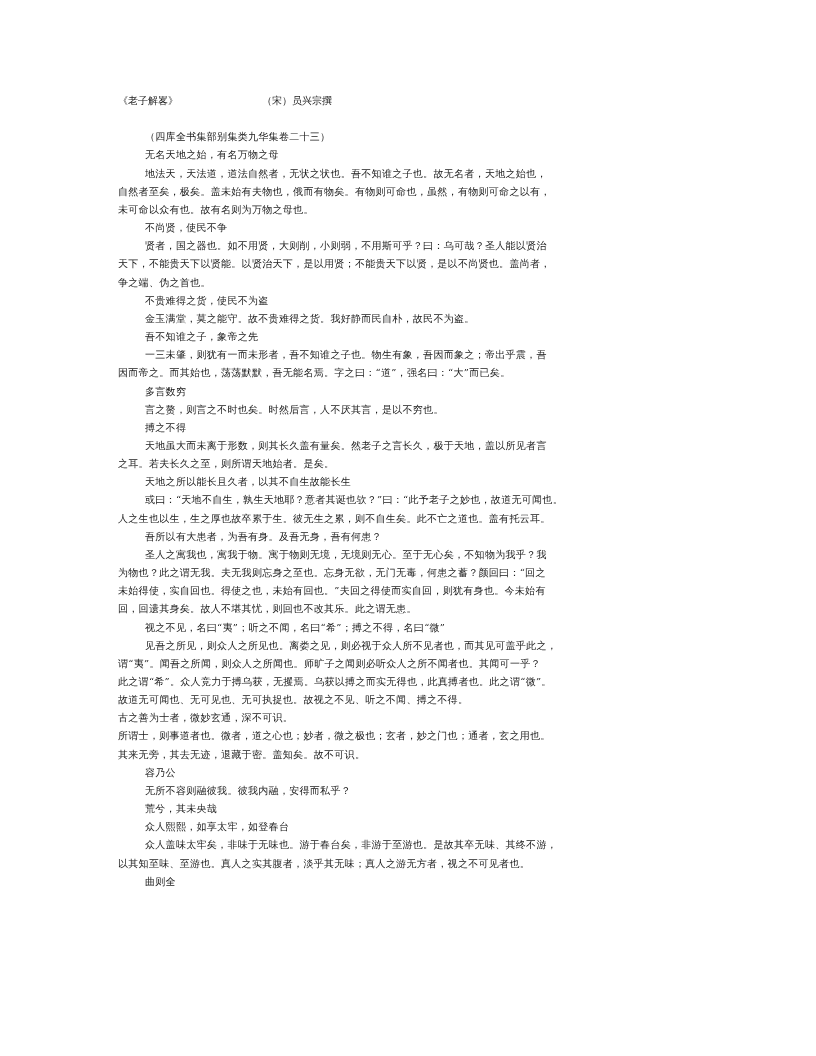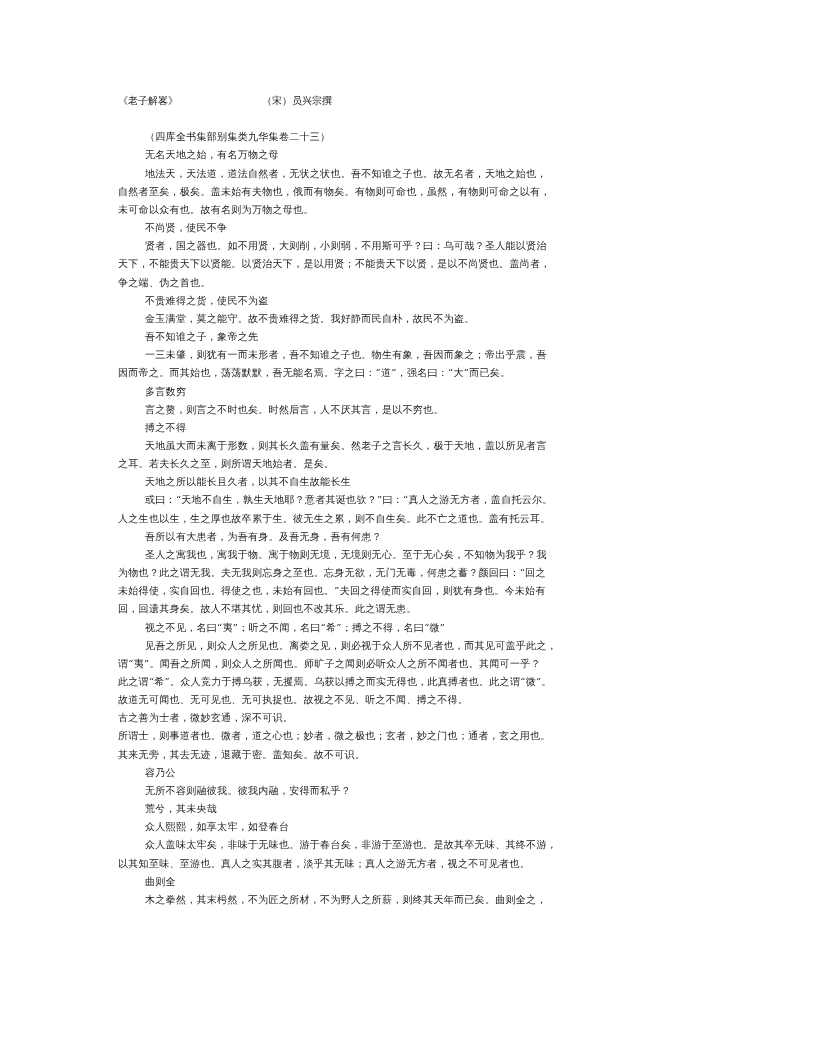--- a/index.html
+++ b/index.html
@@ -38,21 +38,21 @@
       <div class="line indent">金玉满堂，莫之能守。故不贵难得之货。我好静而民自朴，故民不为盗。</div>
       <div class="line indent">吾不知谁之子，象帝之先</div>
       <div class="line indent">一三未肇，则犹有一而未形者，吾不知谁之子也。物生有象，吾因而象之；帝出乎震，吾</div>
       <div class="line">因而帝之。而其始也，荡荡默默，吾无能名焉。字之曰：“道”，强名曰：“大”而已矣。</div>
       <div class="line indent">多言数穷</div>
       <div class="line indent">言之赘，则言之不时也矣。时然后言，人不厌其言，是以不穷也。</div>
       <div class="line indent">搏之不得</div>
       <div class="line indent">天地虽大而未离于形数，则其长久盖有量矣。然老子之言长久，极于天地，盖以所见者言</div>
       <div class="line">之耳。若夫长久之至，则所谓天地始者。是矣。</div>
       <div class="line indent">天地之所以能长且久者，以其不自生故能长生</div>
-      <div class="line indent">或曰：“天地不自生，孰生天地耶？意者其诞也欤？”曰：“真人之游无方者，盖自托云尔。</div>
+      <div class="line indent">或曰：“天地不自生，孰生天地耶？意者其诞也欤？”曰：“此予老子之妙也，故道无可闻也。</div>
       <div class="line">人之生也以生，生之厚也故卒累于生。彼无生之累，则不自生矣。此不亡之道也。盖有托云耳。</div>
       <div class="line indent">吾所以有大患者，为吾有身。及吾无身，吾有何患？</div>
       <div class="line indent">圣人之寓我也，寓我于物。寓于物则无境，无境则无心。至于无心矣，不知物为我乎？我</div>
       <div class="line">为物也？此之谓无我。夫无我则忘身之至也。忘身无欲，无门无毒，何患之蓄？颜回曰：“回之</div>
       <div class="line">未始得使，实自回也。得使之也，未始有回也。”夫回之得使而实自回，则犹有身也。今未始有</div>
       <div class="line">回，回遗其身矣。故人不堪其忧，则回也不改其乐。此之谓无患。</div>
       <div class="line indent">视之不见，名曰“夷”；听之不闻，名曰“希”；搏之不得，名曰“微”</div>
       <div class="line indent">见吾之所见，则众人之所见也。离娄之见，则必视于众人所不见者也，而其见可盖乎此之，</div>
       <div class="line">谓“夷”。闻吾之所闻，则众人之所闻也。师旷子之闻则必听众人之所不闻者也。其闻可一乎？</div>
       <div class="line">此之谓“希”。众人竞力于搏乌获，无攫焉。乌获以搏之而实无得也，此真搏者也。此之谓“微”。</div>
@@ -60,15 +60,14 @@
       <div class="line">古之善为士者，微妙玄通，深不可识。</div>
       <div class="line">所谓士，则事道者也。微者，道之心也；妙者，微之极也；玄者，妙之门也；通者，玄之用也。</div>
       <div class="line">其来无旁，其去无迹，退藏于密。盖知矣。故不可识。</div>
       <div class="line indent">容乃公</div>
       <div class="line indent">无所不容则融彼我。彼我内融，安得而私乎？</div>
       <div class="line indent">荒兮，其未央哉</div>
       <div class="line indent">众人熙熙，如享太牢，如登春台</div>
       <div class="line indent">众人盖味太牢矣，非味于无味也。游于春台矣，非游于至游也。是故其卒无味、其终不游，</div>
       <div class="line">以其知至味、至游也。真人之实其腹者，淡乎其无味；真人之游无方者，视之不可见者也。</div>
       <div class="line indent">曲则全</div>
-      <div class="line indent">木之拳然，其末枵然，不为匠之所材，不为野人之所薪，则终其天年而已矣。曲则全之，</div>
     </div>
 </div>
 
 </body></html>

